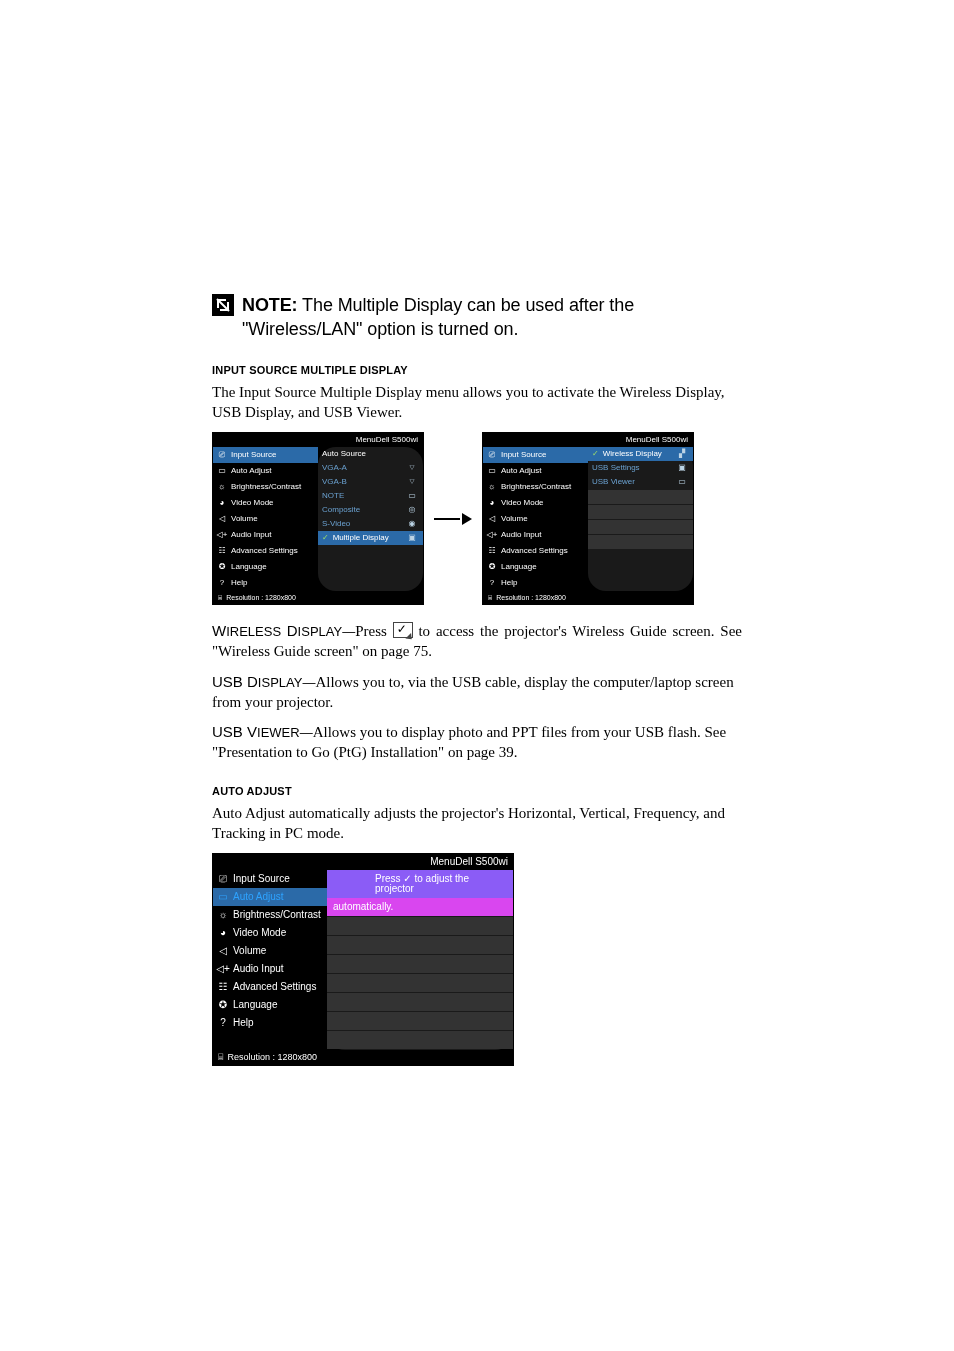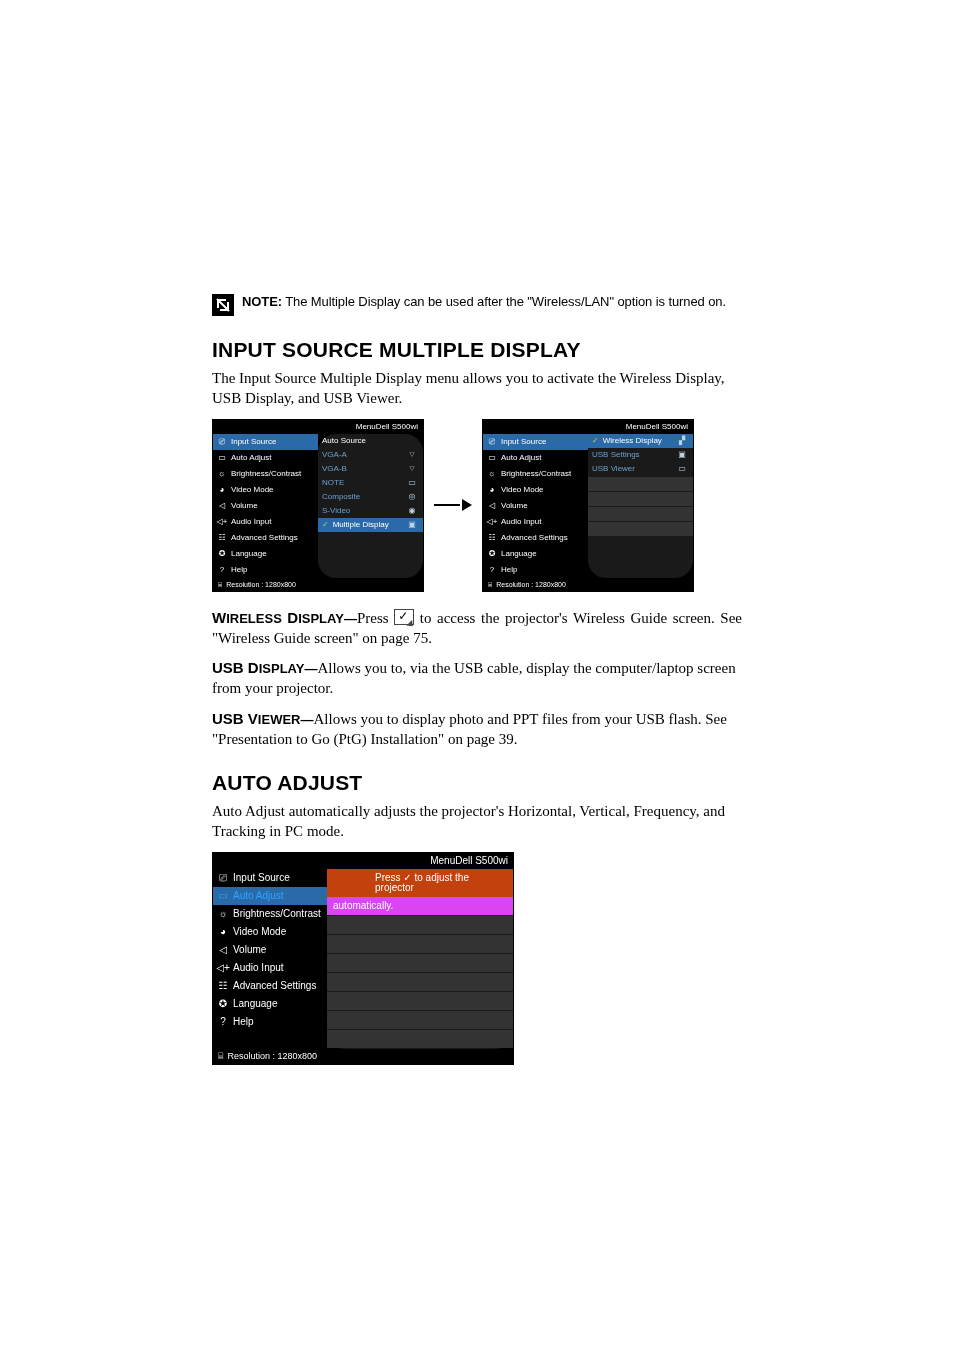--- a/index.html
+++ b/index.html
@@ -24,39 +24,39 @@
     width: 22px;
     height: 22px;
     background: #000;
     display: flex;
     align-items: center;
     justify-content: center;
     flex: 0 0 22px;
     margin-top: 1px;
   }
   .note-icon-box svg { stroke: #fff; fill: none; stroke-width: 2; }
-  .note-text { font-size: 13px; line-height: 1.35; font-family: "Helvetica Neue", Arial, sans-serif; letter-spacing: -0.1px;}
+  .note-text { font-size: 18px; line-height: 1.35; font-family: "Helvetica Neue", Arial, sans-serif; letter-spacing: -0.1px;}
   .note-text b { font-weight: bold; }
 
   h2.section {
-    font-size: 21px;
+    font-size: 11px;
     font-weight: bold;
     letter-spacing: 0.2px;
     margin: 22px 0 6px 0;
     font-family: "Helvetica Neue", Arial, sans-serif;
   }
   .para {
     font-family: Georgia, 'Times New Roman', serif;
     font-size: 15px;
     line-height: 1.35;
     margin: 4px 0 10px 0;
   }
   .para .sc {
     font-family: Arial, Helvetica, sans-serif;
-    font-weight: bold;
+    font-weight: normal;
     font-size: 13px;
   }
   .para .sc .cap { font-size: 15px; }
   .bodytext { text-align: justify; }
   .check-inline {
     display:inline-block;
     width:18px; height:14px;
     border:1px solid #444;
     position:relative;
     vertical-align:-2px;
@@ -382,21 +382,21 @@
         <div class="mrow">
             <span class="ic">✪</span>
             <span>Language</span>
           </div>
         <div class="mrow">
             <span class="ic">?</span>
             <span>Help</span>
           </div>
       </div>
       <div class="right">
-        <div class="rtxt" style="background:#c2410c;color:#fff;padding-left:48px;">Press  ✓  to adjust the projector</div>
+        <div class="rtxt" style="background:#8b5cf6;color:#fff;padding-left:48px;">Press  ✓  to adjust the projector</div>
         <div class="rtxt" style="background:#d946ef;color:#fff;">automatically.</div>
         <div class="rbar"></div>
           <div class="rbar"></div>
           <div class="rbar"></div>
           <div class="rbar"></div>
           <div class="rbar"></div>
           <div class="rbar"></div>
           <div class="rbar"></div>
       </div>
     </div>

